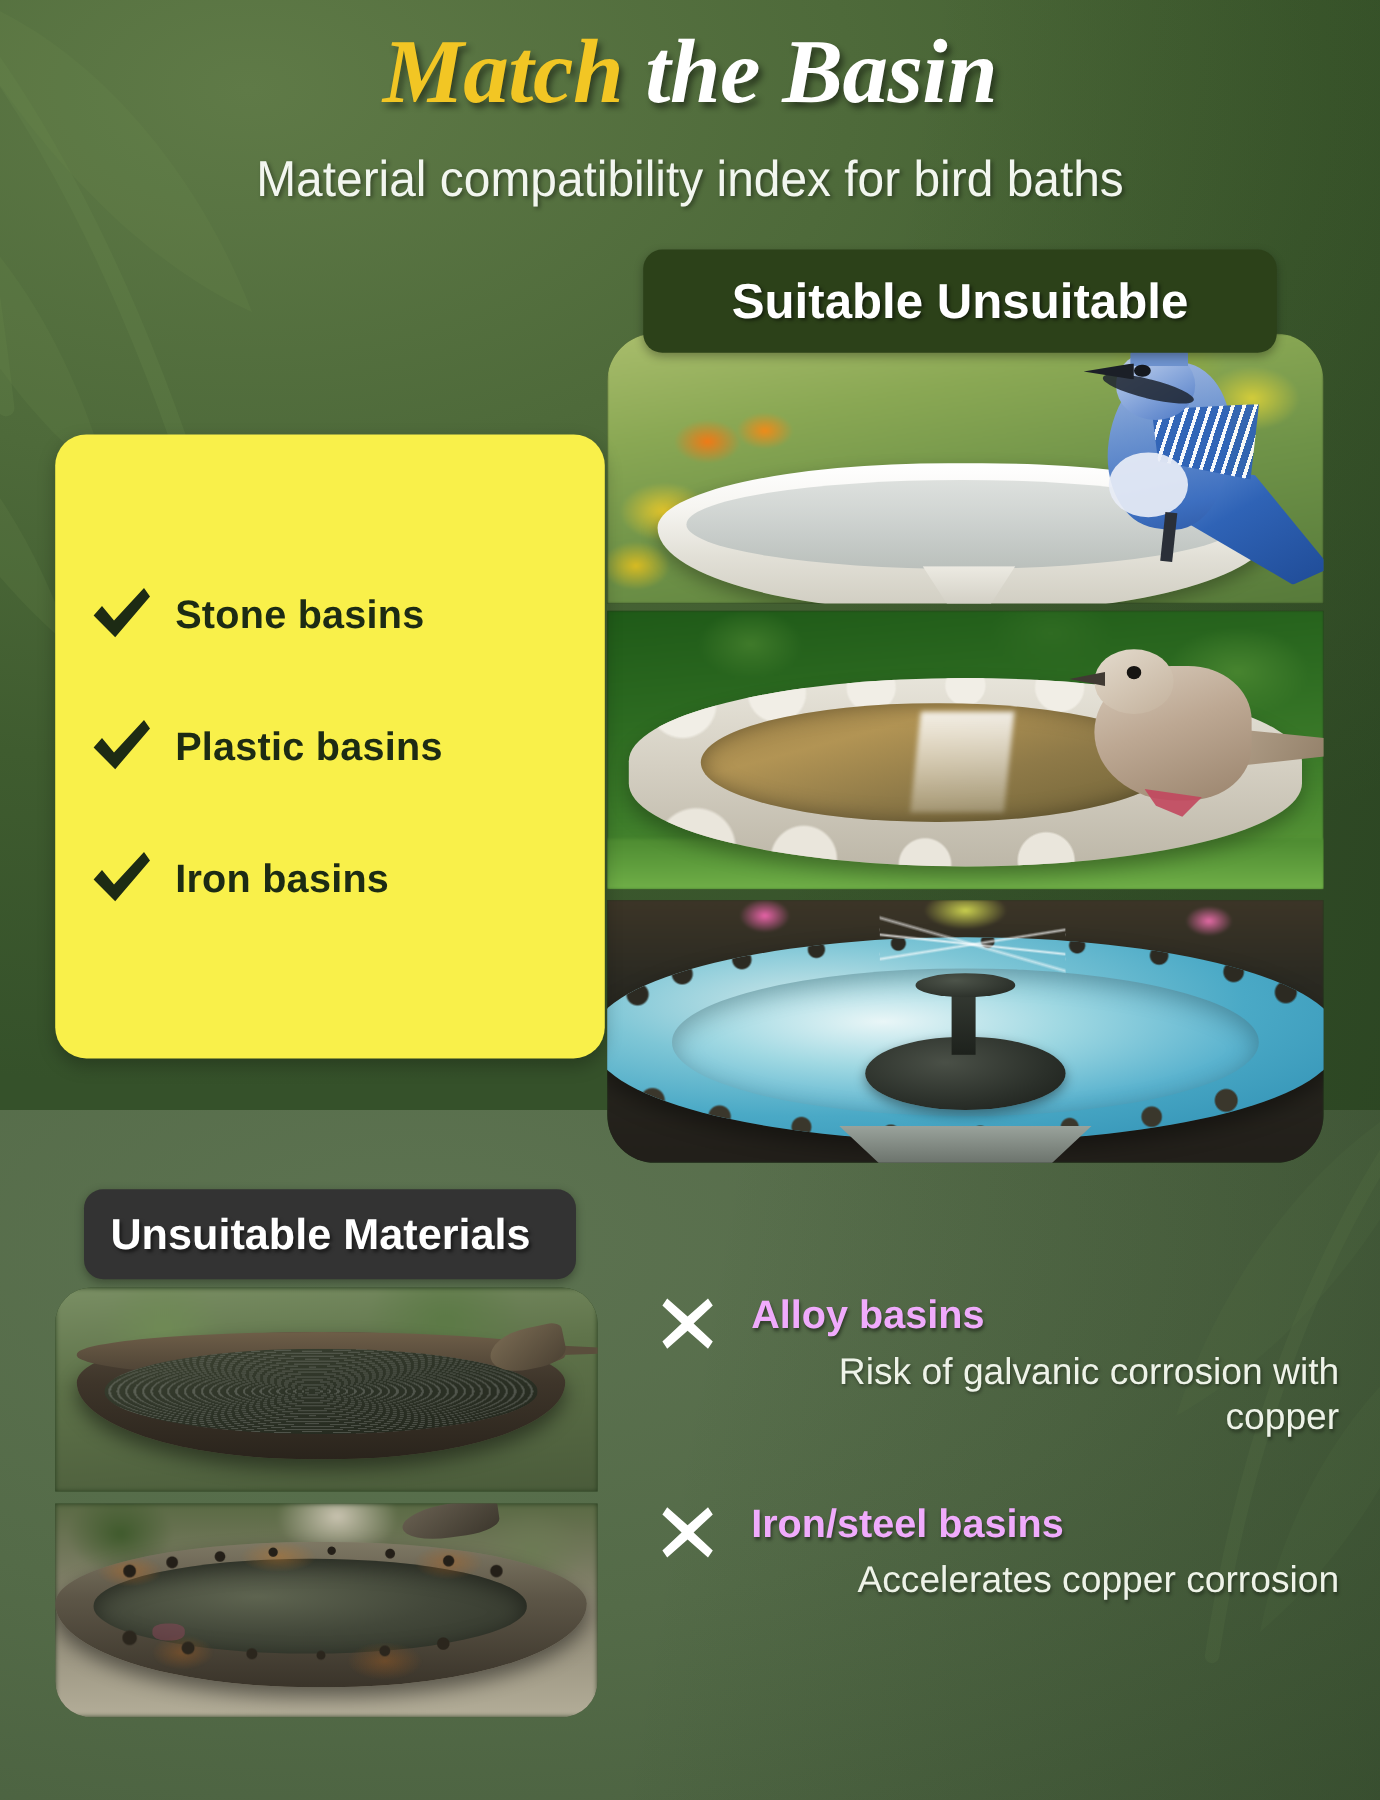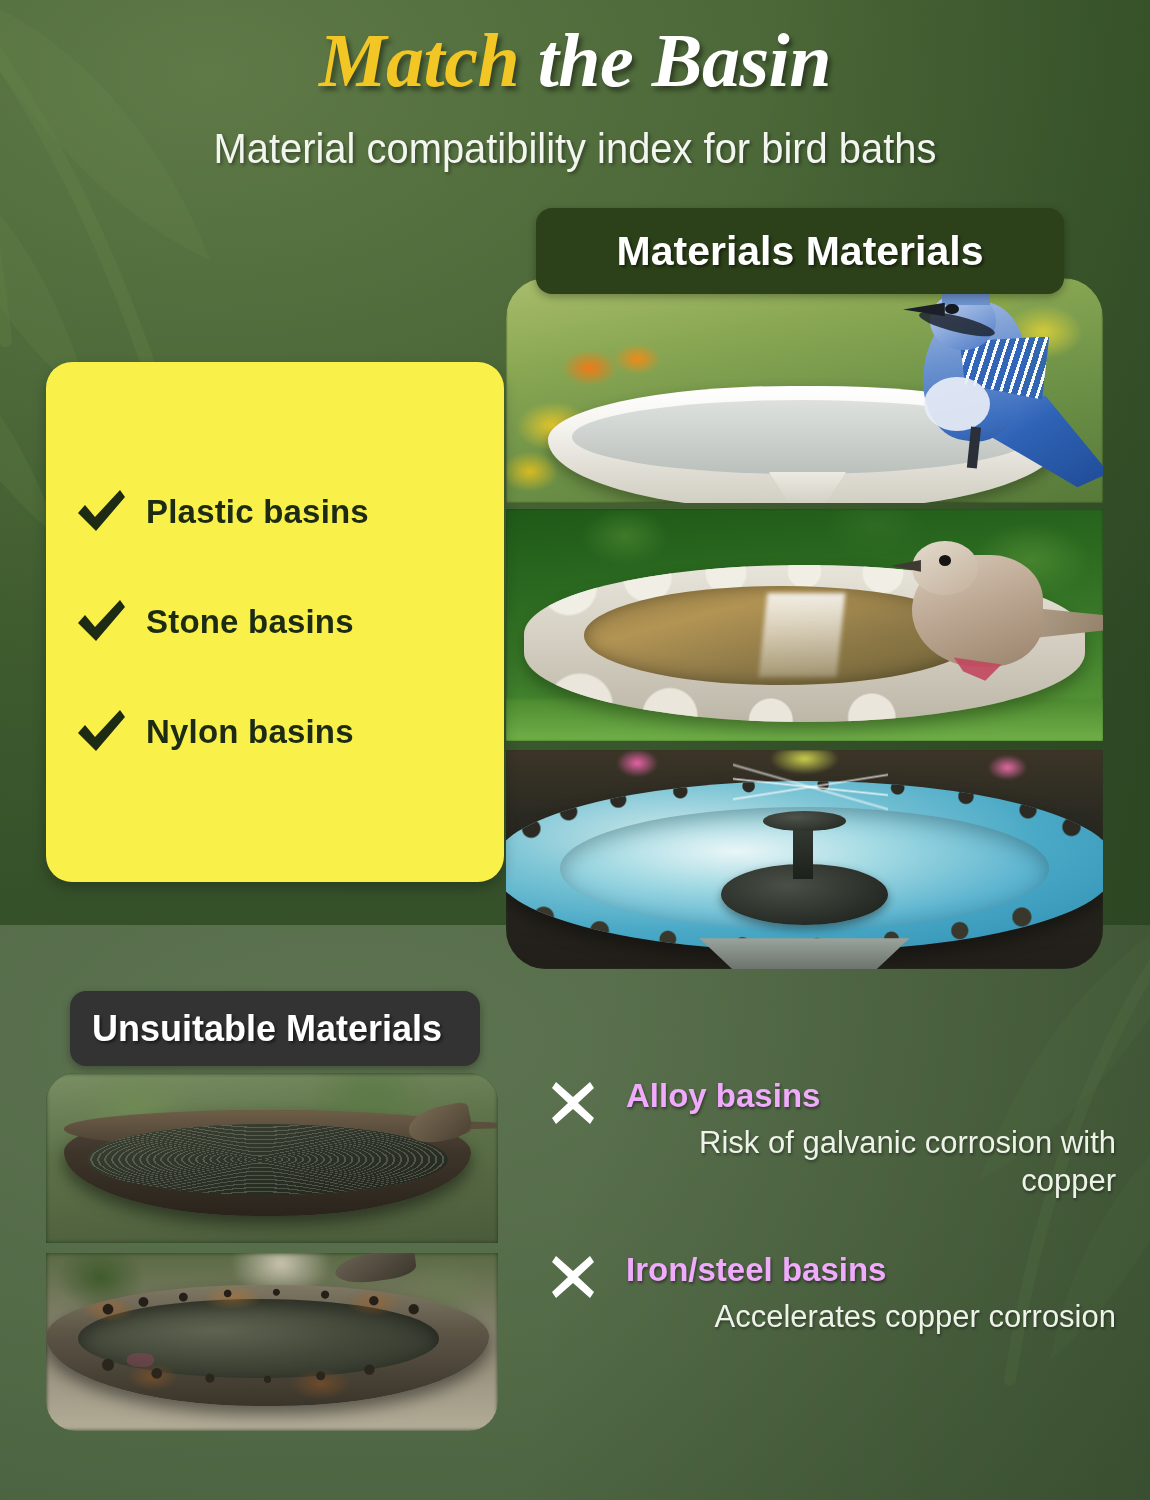--- a/index.html
+++ b/index.html
@@ -427,50 +427,50 @@
       <div class="ph3-holes"></div>
       <div class="ph3-base"></div>
       <div class="ph3-pump"></div>
       <div class="ph3-stem"></div>
       <div class="ph3-cap"></div>
       <div class="ph3-spray"></div>
     </div>
   </div>
 
   <div class="badge badge-suitable">
-    <span>Materials Materials</span>
+    <span>Suitable Unsuitable</span>
   </div>
 
   <div class="card-yellow">
+
+    <div class="good-row">
+      <span class="check">
+        <svg viewBox="0 0 58 58" width="58" height="58">
+          <path d="M6 30 L13 22 L23 34 L48 7 L53 14 L24 48 Z" fill="#1d2b14"></path>
+        </svg>
+      </span>
+      <span class="good-label">Stone basins</span>
+    </div>
 
     <div class="good-row">
       <span class="check">
         <svg viewBox="0 0 58 58" width="58" height="58">
           <path d="M6 30 L13 22 L23 34 L48 7 L53 14 L24 48 Z" fill="#1d2b14"></path>
         </svg>
       </span>
       <span class="good-label">Plastic basins</span>
     </div>
 
     <div class="good-row">
       <span class="check">
         <svg viewBox="0 0 58 58" width="58" height="58">
           <path d="M6 30 L13 22 L23 34 L48 7 L53 14 L24 48 Z" fill="#1d2b14"></path>
         </svg>
       </span>
-      <span class="good-label">Stone basins</span>
-    </div>
-
-    <div class="good-row">
-      <span class="check">
-        <svg viewBox="0 0 58 58" width="58" height="58">
-          <path d="M6 30 L13 22 L23 34 L48 7 L53 14 L24 48 Z" fill="#1d2b14"></path>
-        </svg>
-      </span>
-      <span class="good-label">Nylon basins</span>
+      <span class="good-label">Iron basins</span>
     </div>
 
   </div>
 
   <div class="photo p4">
     <div class="scene">
       <div class="ph4-bg"></div>
       <div class="ph4-bowl"></div>
       <div class="ph4-rim"></div>
       <div class="ph4-water"></div>

